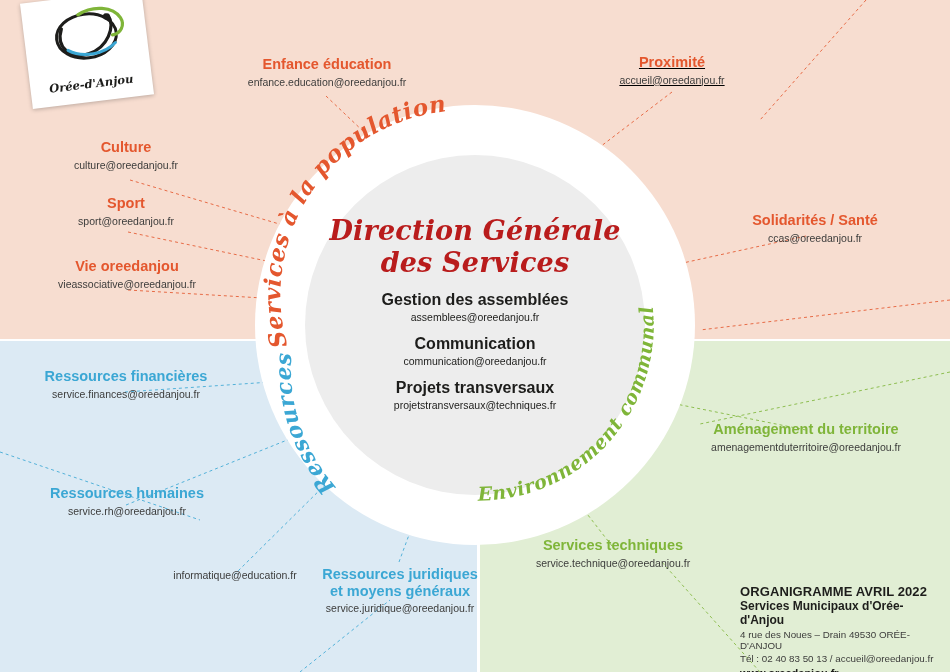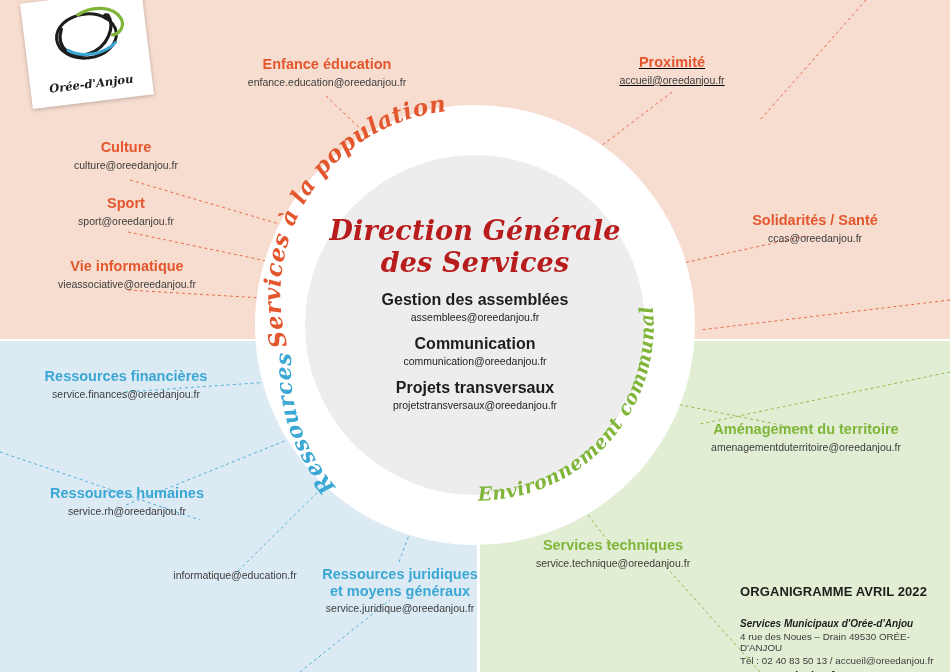--- a/index.html
+++ b/index.html
@@ -149,23 +149,22 @@
     width: 205px;
     color: #1d1d1b;
   }
   #footer .f-title {
     font-weight: bold;
     font-size: 13px;
     letter-spacing: 0.1px;
   }
   #footer .f-sub {
     font-weight: bold;
-    font-size: 10px;
-    margin-top: 19px;
-    font-style: italic;
+    font-size: 12px;
+    margin-top: 0;
   }
   #footer .f-line {
     font-size: 9.8px;
     margin-top: 2px;
     color: #3c3c3b;
   }
   #footer .f-web {
     font-weight: bold;
     font-size: 11px;
     margin-top: 3px;
@@ -238,21 +237,21 @@
     <div class="center-item">
       <div class="ci-label">Gestion des assemblées</div>
       <div class="ci-mail">assemblees@oreedanjou.fr</div>
     </div>
     <div class="center-item">
       <div class="ci-label">Communication</div>
       <div class="ci-mail">communication@oreedanjou.fr</div>
     </div>
     <div class="center-item">
       <div class="ci-label">Projets transversaux</div>
-      <div class="ci-mail">projetstransversaux@oreedanjou.fr</div>
+      <div class="ci-mail">projetstransversaux@techniques.fr</div>
     </div>
   </div>
 
   <div class="entry orange ta-center" style="left:237px; top:56px; width:180px;">
     <div class="e-title">Enfance éducation</div>
     <div class="e-mail">enfance.education@oreedanjou.fr</div>
   </div>
 
   <div class="entry orange ta-center" style="left:592px; top:54px; width:160px;text-decoration:underline;">
     <div class="e-title">Proximité</div>
@@ -263,21 +262,21 @@
     <div class="e-title">Culture</div>
     <div class="e-mail">culture@oreedanjou.fr</div>
   </div>
 
   <div class="entry orange ta-center" style="left:48px; top:195px; width:156px;">
     <div class="e-title">Sport</div>
     <div class="e-mail">sport@oreedanjou.fr</div>
   </div>
 
   <div class="entry orange ta-center" style="left:42px; top:258px; width:170px;">
-    <div class="e-title">Vie informatique</div>
+    <div class="e-title">Vie oreedanjou</div>
     <div class="e-mail">vieassociative@oreedanjou.fr</div>
   </div>
 
   <div class="entry orange ta-center" style="left:720px; top:212px; width:190px;">
     <div class="e-title">Solidarités / Santé</div>
     <div class="e-mail">ccas@oreedanjou.fr</div>
   </div>
 
   <div class="entry blue ta-center" style="left:26px; top:368px; width:200px;">
     <div class="e-title">Ressources financières</div>

